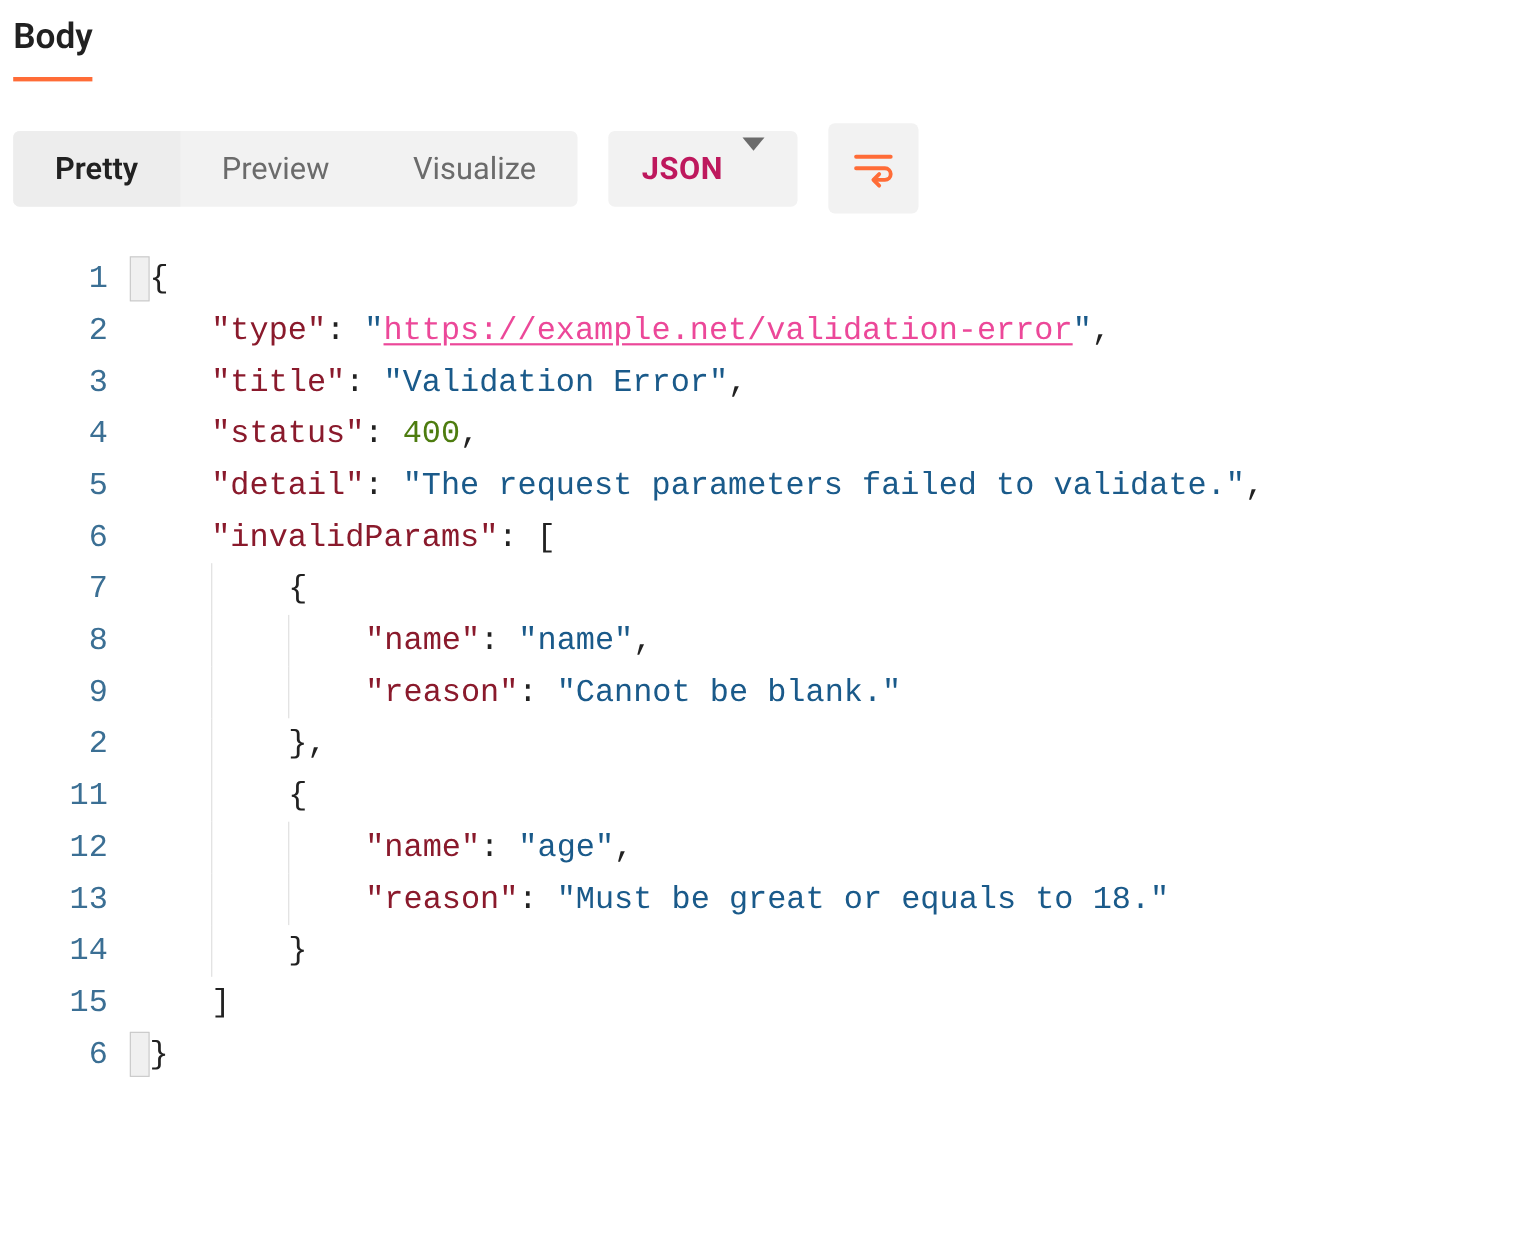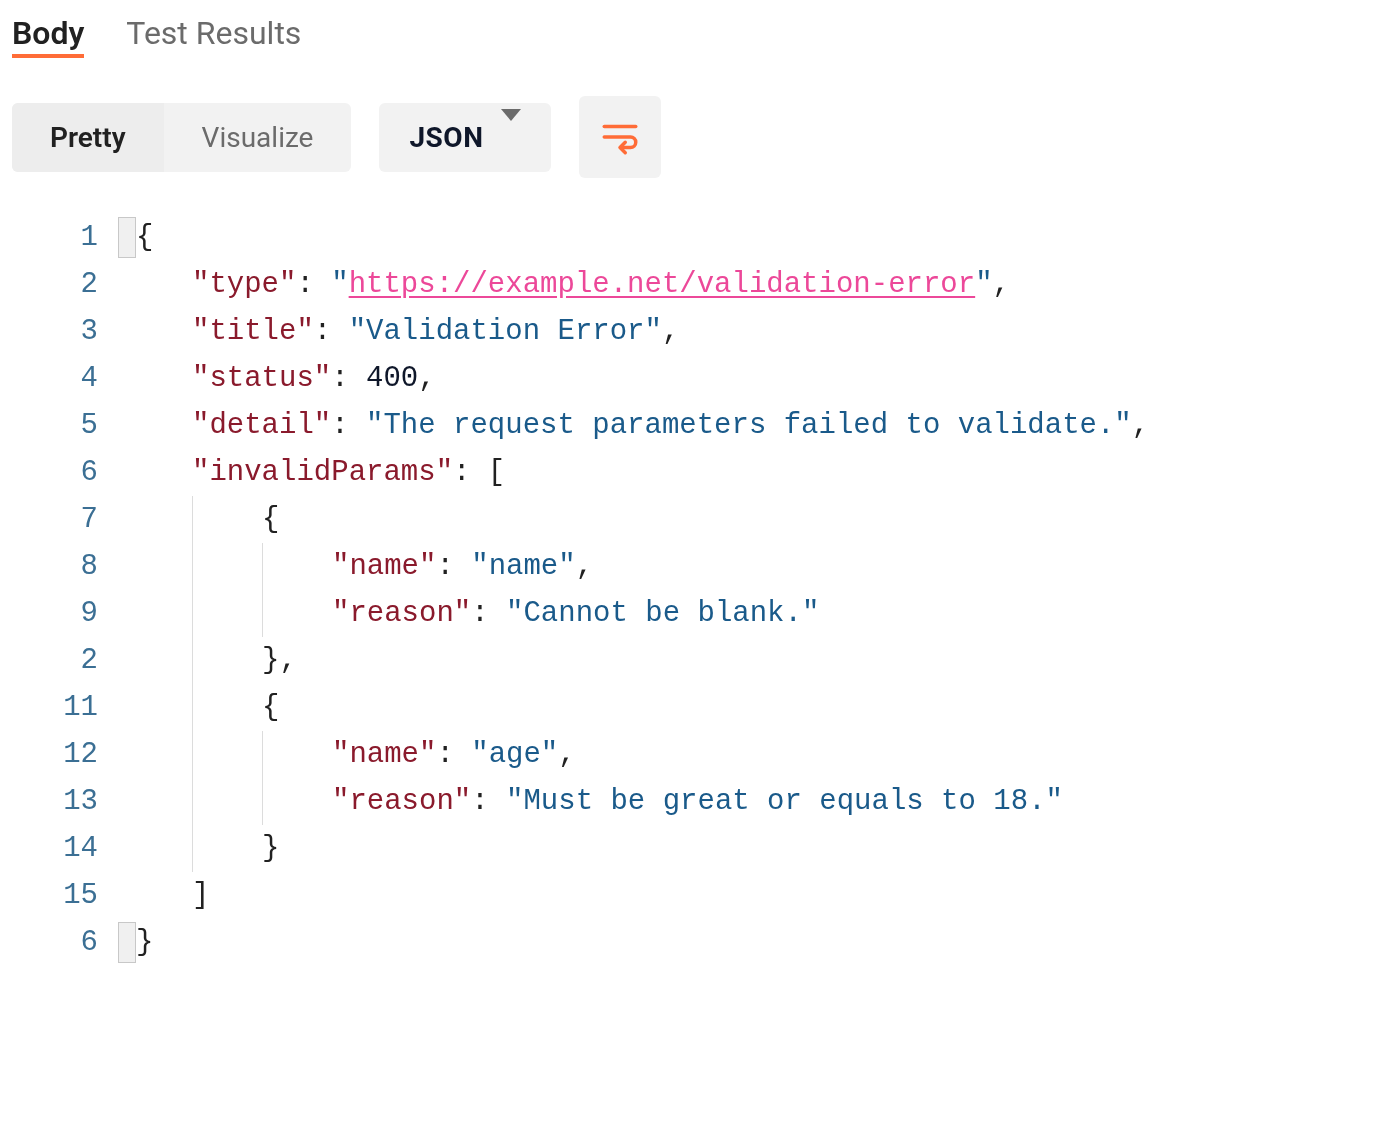--- a/index.html
+++ b/index.html
@@ -18,21 +18,21 @@
   .primary-tabs {
     display: flex;
     align-items: center;
     gap: 42px;
     padding: 0 0 8px 0;
     font-size: 32px;
   }
   .primary-tab {
     color: #6b6b6b;
     cursor: pointer;
-    padding-bottom: 2px;
+    padding-bottom: 18px;
     border-bottom: 4px solid transparent;
   }
   .primary-tab.active {
     color: #212121;
     font-weight: 600;
     border-bottom: 4px solid #ff6c37;
   }
   .primary-tab .count {
     color: #0f9d58;
     margin-left: 6px;
@@ -72,21 +72,21 @@
     gap: 18px;
     background: #f2f2f2;
     border-radius: 6px;
     padding: 18px 30px;
     cursor: pointer;
     font-size: 28px;
     color: #6b6b6b;
   }
   .format-dd .label {
     font-weight: 700;
-    color: #0f172a;
+    color: #be185d;
     letter-spacing: 0.5px;
   }
   .wrap-btn {
     width: 82px;
     height: 82px;
     display: flex;
     align-items: center;
     justify-content: center;
     background: #f2f2f2;
     border-radius: 6px;
@@ -126,21 +126,21 @@
     white-space: pre;
     height: 47px;
   }
   .line a.link {
     color: #ec4899;
     text-decoration: underline;
     text-underline-offset: 4px;
   }
   .s-key    { color: #8a1a2c; }  
   .s-string { color: #1a5a8a; }  
-  .s-number { color: #0f172a; }  
+  .s-number { color: #4d7c0f; }  
   .s-punc   { color: #212121; }
   .guide {
     display: inline-block;
     border-left: 1px solid #dcdcdc;
     height: 47px;
     vertical-align: top;
     width: 0;
     margin-right: 0;
   }
   
@@ -154,27 +154,27 @@
     border-top: 12px solid #6b6b6b;
   }
 </style>
 </head>
 <body>
 
 <div class="wrap">
 
   <div class="primary-tabs">
     <div class="primary-tab active">Body</div>
-    <div class="primary-tab">Test Results</div>
   </div>
   <hr class="hr">
 
   <div class="secondary-row">
     <div class="seg-group">
       <div class="seg-btn active">Pretty</div>
+      <div class="seg-btn">Preview</div>
       <div class="seg-btn">Visualize</div>
     </div>
 
     <div class="format-dd">
       <span class="label">JSON</span>
       <span><span class="chev-down"></span></span>
     </div>
 
     <div class="wrap-btn">
       <svg width="42" height="42" viewBox="0 0 24 24" fill="none" stroke="#ff6c37" stroke-width="2" stroke-linecap="round" stroke-linejoin="round">

